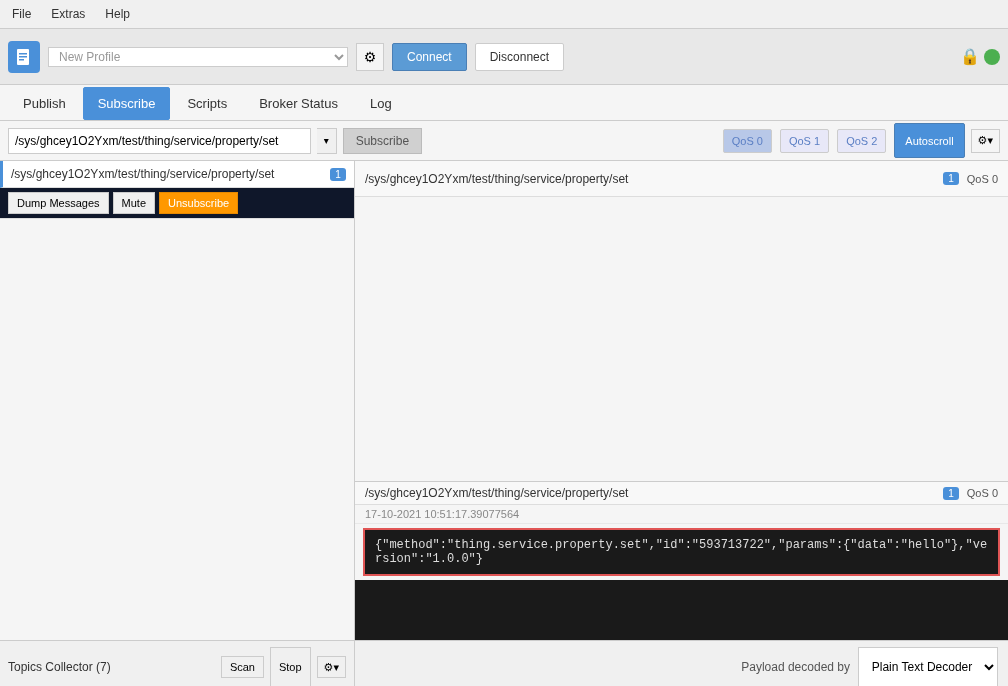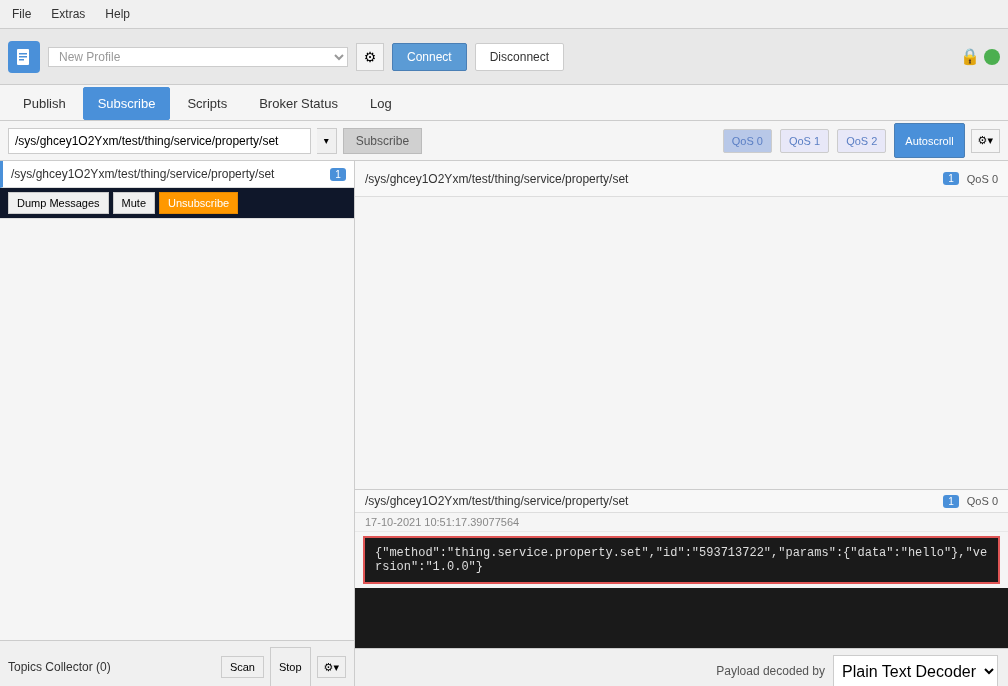--- a/index.html
+++ b/index.html
@@ -68,21 +68,21 @@
     .msg-detail-header { display: flex; align-items: center; padding: 4px 10px; background: #f8f8f8; border-bottom: 1px solid #ddd; }
     .msg-detail-topic { flex: 1; font-size: 12px; color: #333; }
     .msg-detail-badge { background: #4a90d9; color: white; border-radius: 3px; padding: 1px 5px; font-size: 10px; }
     .msg-detail-qos { font-size: 11px; color: #555; margin-left: 8px; }
     .msg-timestamp { font-size: 11px; color: #888; padding: 3px 10px; background: #f5f5f5; border-bottom: 1px solid #e8e8e8; }
     .msg-payload-box { border: 2px solid #e05555; margin: 4px 8px; background: #1a1a1a; }
     .msg-payload { font-family: 'Courier New', monospace; font-size: 12px; color: #ddd; padding: 8px 10px; white-space: pre-wrap; word-break: break-all; background: #1a1a1a; }
     .msg-payload-empty { background: #1a1a1a; height: 60px; }
     .msg-footer { display: flex; align-items: center; padding: 6px 10px; background: #f0f0f0; border-top: 1px solid #ccc; gap: 8px; }
     .footer-label { font-size: 12px; color: #555; margin-left: auto; }
-    .decoder-select { height: 32px; border: 1px solid #ccc; background: white; font-size: 16px; padding: 0 4px; min-width: 140px; }
+    .decoder-select { height: 40px; border: 1px solid #ccc; background: white; font-size: 12px; padding: 0 4px; min-width: 140px; text-align: center; }
   </style>
 </head>
 <body>
 
 <div class="menu-bar">
   <span class="menu-item">File</span>
   <span class="menu-item">Extras</span>
   <span class="menu-item">Help</span>
 </div>
 
@@ -135,21 +135,21 @@
       <span class="sub-topic">/sys/ghcey1O2Yxm/test/thing/service/property/set</span>
       <span class="sub-badge">1</span>
     </div>
     <div class="sub-actions">
       <button class="btn-dump">Dump Messages</button>
       <button class="btn-mute">Mute</button>
       <button class="btn-unsub">Unsubscribe</button>
     </div>
     <div class="left-spacer"></div>
     <div class="topics-collector">
-      <span class="topics-label">Topics Collector (0)</span>
+      <span class="topics-label">Topics Collector (7)</span>
       <button class="btn-scan">Scan</button>
       <button class="btn-stop">Stop</button>
       <button class="btn-settings3">⚙▾</button>
     </div>
   </div>
 
   <div class="right-panel">
 
     <div class="message-header">
       <span class="msg-topic">/sys/ghcey1O2Yxm/test/thing/service/property/set</span>

